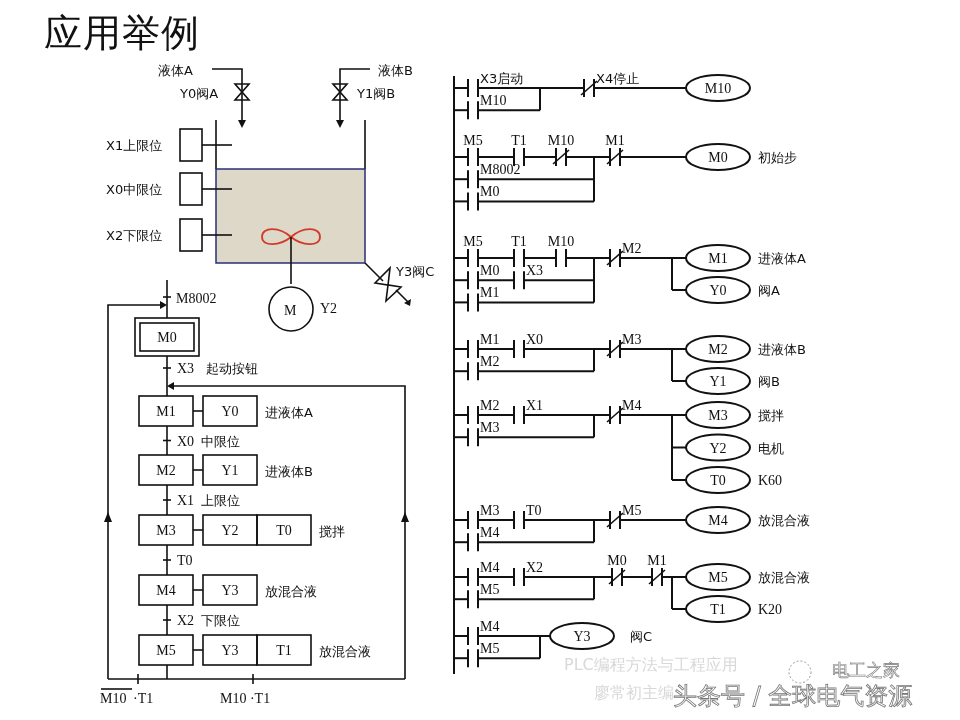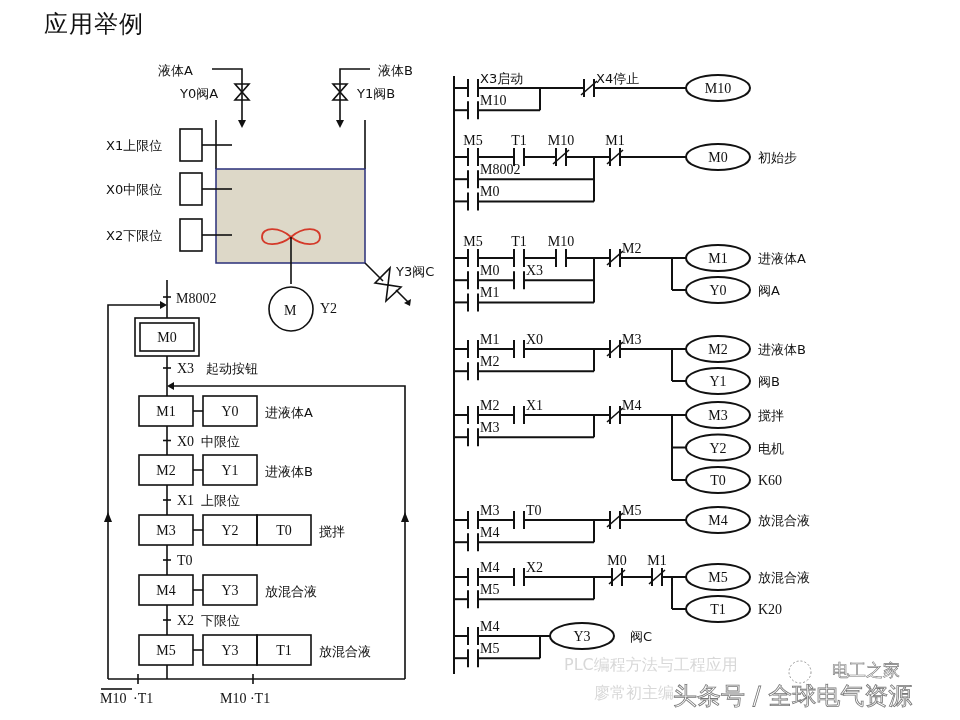--- a/index.html
+++ b/index.html
@@ -1,17 +1,17 @@
 <!DOCTYPE html>
 <html><head>
 <meta charset="utf-8">
 <style>
   html, body { margin:0; padding:0; background:#ffffff; }
   body { width:960px; height:720px; position:relative; overflow:hidden; font-family:"DejaVu Serif","Liberation Serif",serif; }
-  #title { position:absolute; left:44px; top:8px; font-size:24px; color:#111; font-family:"DejaVu Serif","Liberation Serif",serif; letter-spacing:1px;text-align:right; }
+  #title { position:absolute; left:44px; top:8px; font-size:38px; color:#111; font-family:"DejaVu Serif","Liberation Serif",serif; letter-spacing:1px;text-align:right; }
   svg { position:absolute; left:0; top:0; }
   .ln { stroke:#111; stroke-width:2; fill:none; }
   .ln1 { stroke:#111; stroke-width:1.6; fill:none; }
   .lbl { font-family:"Liberation Serif","DejaVu Serif",serif; font-size:14px; fill:#111; }
   .lblcn { font-family:"DejaVu Sans","Liberation Sans",sans-serif; font-size:13px; fill:#111; }
   .wm1 { font-family:"DejaVu Sans","Liberation Sans",sans-serif; font-size:16px; fill:#d8d8d8; }
   .wm2 { font-family:"DejaVu Sans","Liberation Sans",sans-serif; font-size:24px; fill:#fff; stroke:#777; stroke-width:0.8; }
   .wm3 { font-family:"DejaVu Sans","Liberation Sans",sans-serif; font-size:17px; fill:#fff; stroke:#777; stroke-width:0.6; }
 </style>
 </head>

